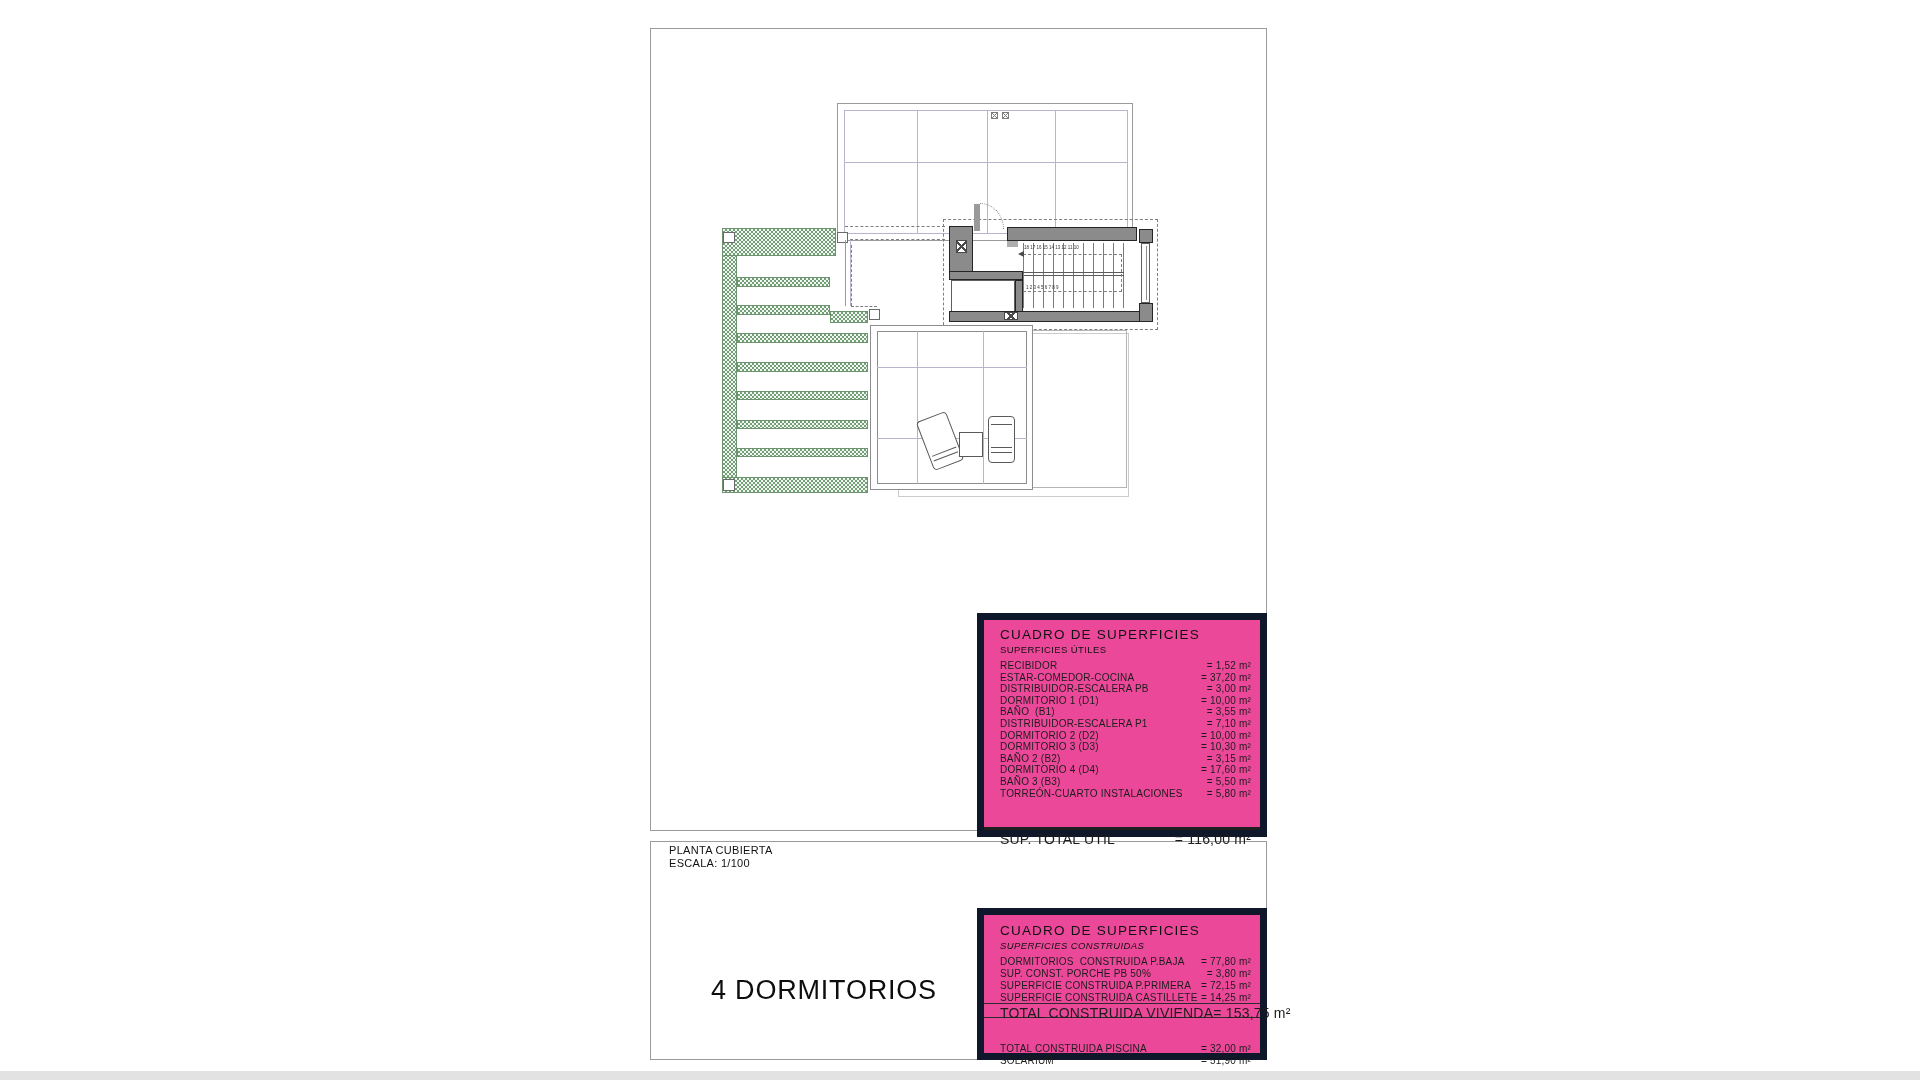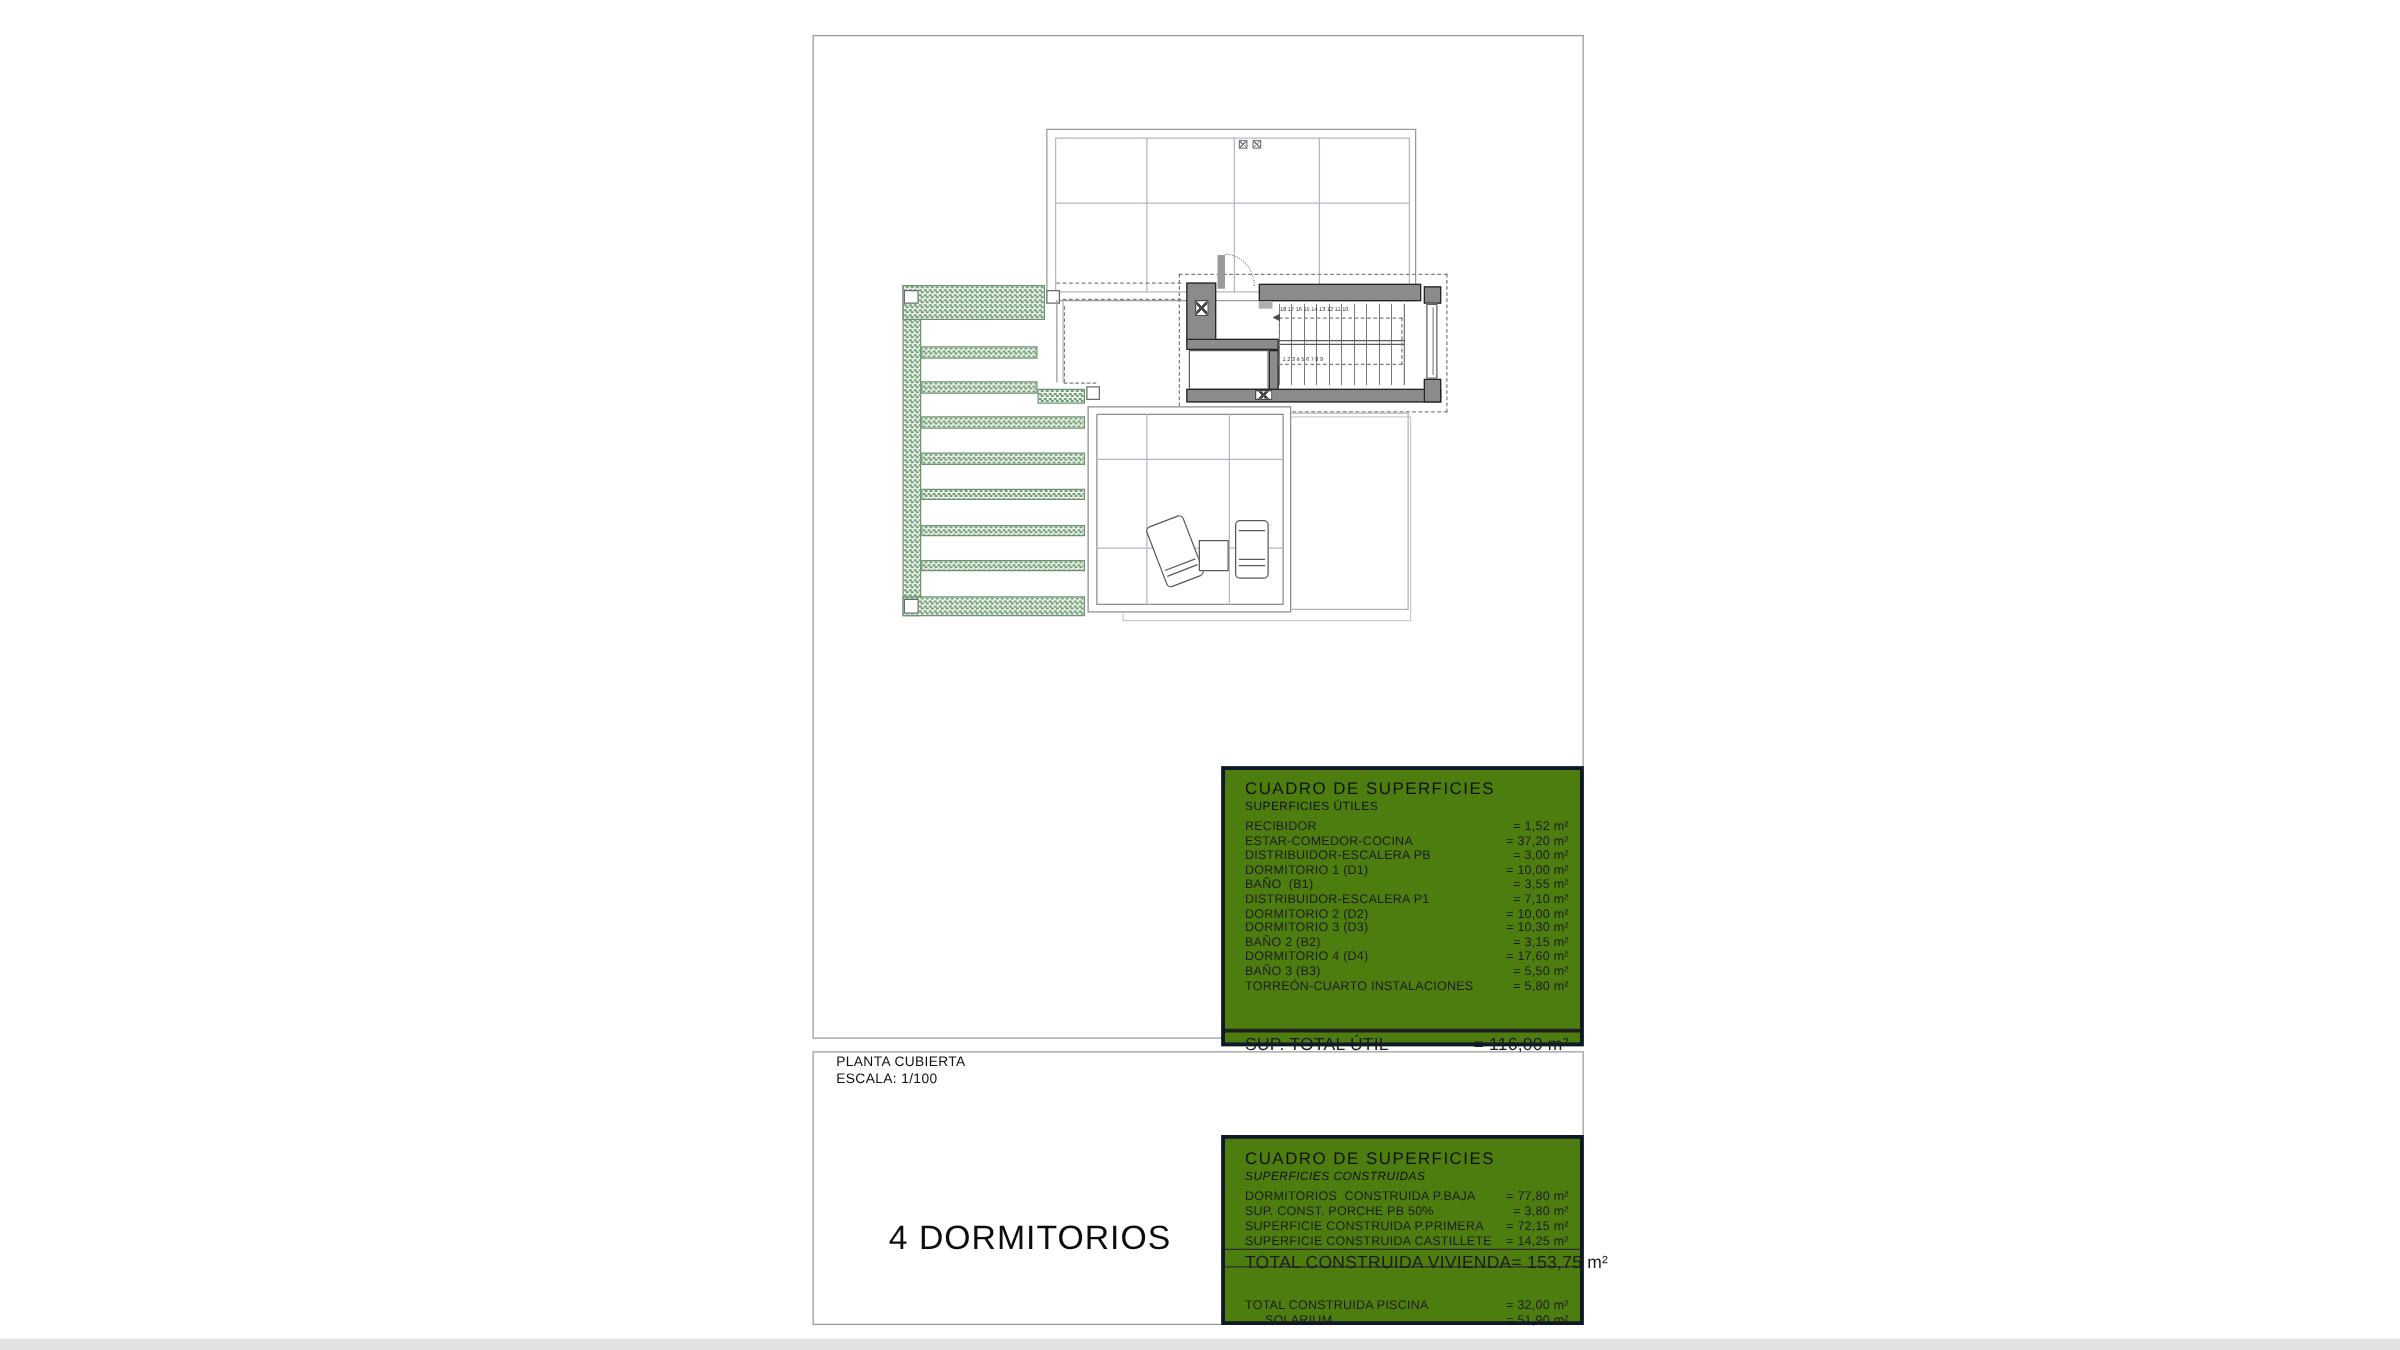--- a/index.html
+++ b/index.html
@@ -41,21 +41,21 @@
   .green{background-image:conic-gradient(#74a077 25%,#f2f6f2 0 50%,#74a077 0 75%,#f2f6f2 0);
          background-size:4px 4px;border:1px solid #6d946f;}
   .col-sq{background:#fff;border:1px solid #6a6a6a;}
   
   .t-faint{border:1px solid #cccccc;}
   .t-soft{border:1px solid #b4b4b4;}
   .t-line{border:1px solid #8d8d8d;}
   .furn{border:1px solid #5a5a5a;background:#fff;}
   .furn .h{position:absolute;left:2px;right:2px;height:0;border-top:1px solid #5a5a5a;}
   
-  .qtable{border:3px solid #0f172a;background:#4d7c0f;}
+  .qtable{border:7px solid #0f172a;background:#ec4899;}
   .qtitle{position:absolute;left:16px;font-size:13.5px;letter-spacing:1.2px;color:#111;white-space:pre;}
   .qsub{position:absolute;left:16px;font-size:9.5px;letter-spacing:.4px;color:#111;white-space:pre;}
   .qrows{position:absolute;left:16px;right:9px;}
   .trow{display:flex;justify-content:space-between;font-size:10px;letter-spacing:.2px;}
   .trow span{white-space:pre;text-align:right;}
   .sep-thick{position:absolute;left:0;right:0;height:3px;background:#1f1f1f;}
   .total-band{position:absolute;left:0;right:0;border-top:1px solid #2b2b2b;border-bottom:1px solid #2b2b2b;}
   .trow.big{font-size:14px;}
   
   .note{font-size:11px;letter-spacing:.3px;color:#111;white-space:pre;}
@@ -239,21 +239,21 @@
           <span>TOTAL CONSTRUIDA VIVIENDA</span>
           <span>= 153,75 m²</span>
         </div>
     </div>
   </div>
   <div class="qrows" style="top:128px;">
     <div class="trow" style="height:12px;">
         <span>TOTAL CONSTRUIDA PISCINA</span>
         <span>= 32,00 m²</span>
       </div>
-    <div class="trow" style="height:12px;margin-left:16px;">
+    <div class="trow" style="height:12px;">
         <span>SOLARIUM</span>
         <span>= 51,90 m²</span>
       </div>
   </div>
 </div>
 
 <div class="abs note" style="left:669px;top:844px;">PLANTA CUBIERTA</div>
 <div class="abs note" style="left:669px;top:857px;">ESCALA: 1/100</div>
 <div class="abs big-title" style="left:711px;top:975px;">4 DORMITORIOS</div>
 

